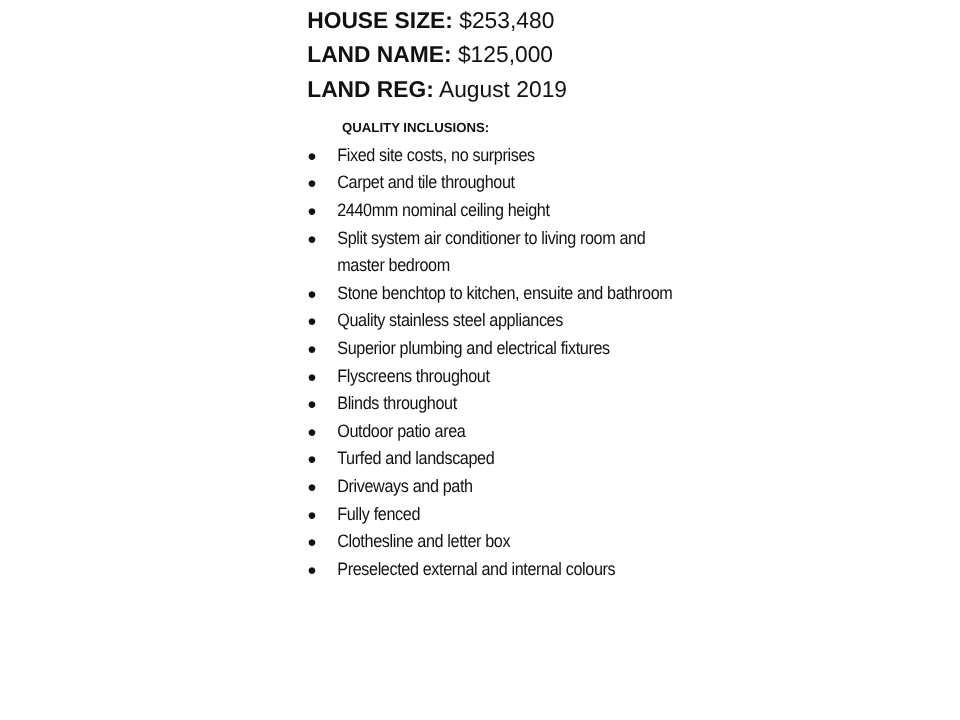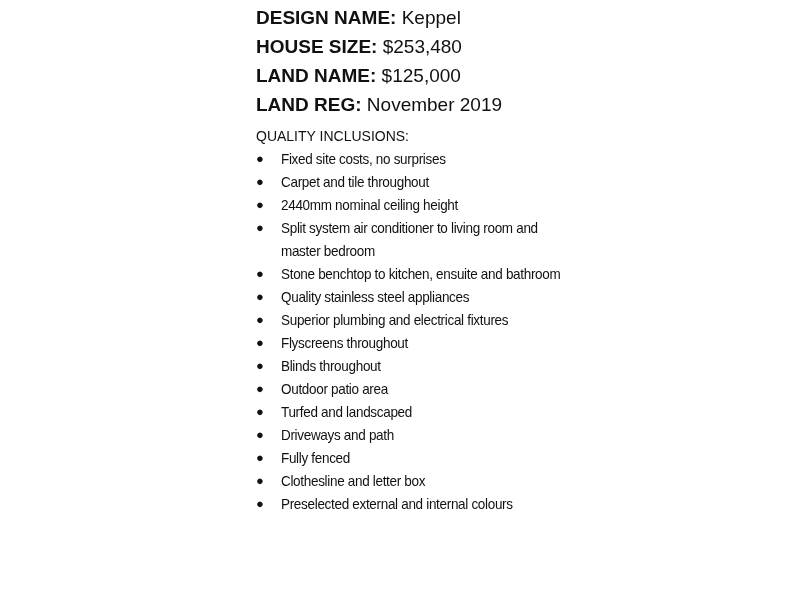--- a/index.html
+++ b/index.html
@@ -23,24 +23,25 @@
     }
     .spec {
       font-size: 19px;
       line-height: 29px;
       height: 29px;
       white-space: nowrap;
     }
     .spec .k { font-weight: bold; }
     .qheading {
       margin-top: 6px;
-      font-size: 14px;
-      font-weight: normal;
+      font-size: 11px;
+      font-weight: bold;
       line-height: 22px;
       height: 22px;
+      margin-left: 29px;
     }
     ul.incl {
       list-style: none;
       margin: 0;
       padding: 0;
     }
     ul.incl li {
       position: relative;
       padding-left: 25px;
       font-size: 15px;
@@ -61,34 +62,30 @@
       transform-origin: left;
       width: 330px;
     }
   </style>
 </head>
 <body>
 
 <div class="doc">
 
   <div class="spec">
-    <span class="k">DESIGN NAME:</span>
-    <span>Keppel</span>
-  </div>
-  <div class="spec">
     <span class="k">HOUSE SIZE:</span>
     <span>$253,480</span>
   </div>
   <div class="spec">
     <span class="k">LAND NAME:</span>
     <span>$125,000</span>
   </div>
   <div class="spec">
     <span class="k">LAND REG:</span>
-    <span>November 2019</span>
+    <span>August 2019</span>
   </div>
 
   <div class="qheading">QUALITY INCLUSIONS:</div>
 
   <ul class="incl">
     <li><span class="bullet">●</span><span class="txt">Fixed site costs, no surprises</span></li>
     <li><span class="bullet">●</span><span class="txt">Carpet and tile throughout</span></li>
     <li><span class="bullet">●</span><span class="txt">2440mm nominal ceiling height</span></li>
     <li><span class="bullet">●</span><span class="txt">Split system air conditioner to living room and master bedroom</span></li>
     <li><span class="bullet">●</span><span class="txt">Stone benchtop to kitchen, ensuite and bathroom</span></li>

